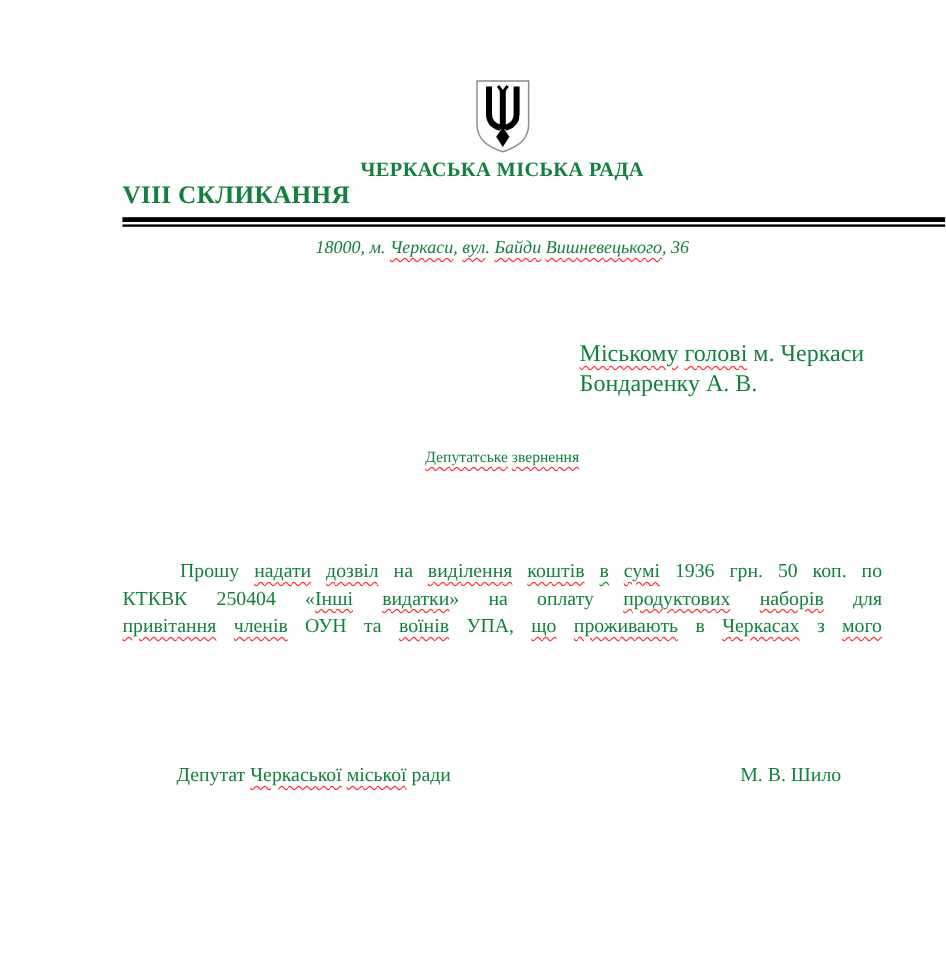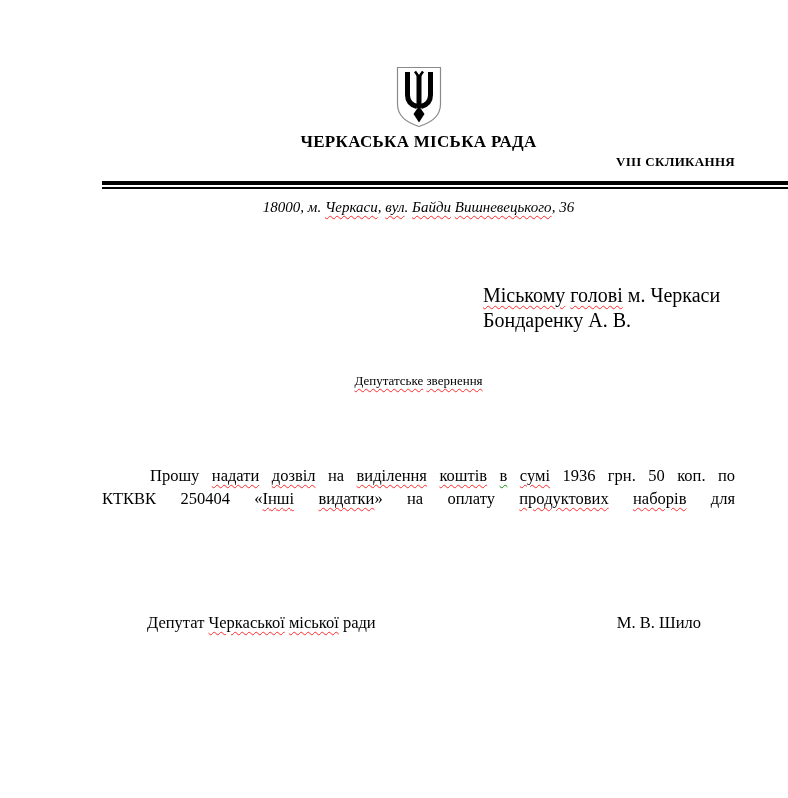--- a/index.html
+++ b/index.html
@@ -1,31 +1,31 @@
 <!DOCTYPE html>
 <html><head>
 <meta charset="utf-8">
 <style>
   html,body{margin:0;padding:0;}
   .page{
     position:relative;
     width:788px;height:798px;
     background:#ffffff;
-    color:#000000;
+    color:#15803d;
     font-family:"Liberation Serif", serif;
     overflow:hidden;
   }
   .content{margin-left:102px;width:633px;}
   .emblem-wrap{padding-top:66px;text-align:center;line-height:0;}
   .org-name{
     margin-top:4px;text-align:center;
     font-size:17px;font-weight:bold;line-height:20px;letter-spacing:.3px;
   }
   .convocation{
-    text-align:right;font-size:13px;font-weight:bold;line-height:20px;letter-spacing:.3px;
+    text-align:left;font-size:21px;font-weight:bold;line-height:20px;letter-spacing:.3px;
   }
   .rule{
     margin-top:9px;margin-right:-53px;
     border-top:4px solid #000;border-bottom:2px solid #000;height:2px;
   }
   .org-address{margin-top:9px;text-align:center;font-size:15px;line-height:18px;font-style:italic;}
   .addressee{margin-top:67px;margin-left:381px;font-size:20px;line-height:25px;}
   .doc-title{margin-top:37px;text-align:center;font-size:13px;line-height:21px;}
   .body-par{margin-top:73px;font-size:16.5px;line-height:23px;}
   .body-line{text-align:justify;text-align-last:justify;}
@@ -74,20 +74,21 @@
     <div class="addressee">
       <div><span class="sq-red">Міському</span><span> </span><span class="sq-red">голові</span><span> м. Черкаси</span></div>
       <div><span>Бондаренку А. В.</span></div>
     </div>
 
     <div class="doc-title"><span class="sq-red">Депутатське</span><span> </span><span class="sq-red">звернення</span></div>
 
     <div class="body-par">
       <div class="body-line first"><span>Прошу </span><span class="sq-red">надати</span><span> </span><span class="sq-red">дозвіл</span><span> на </span><span class="sq-red">виділення</span><span> </span><span class="sq-red">коштів</span><span> </span><span class="sq-green">в</span><span> </span><span class="sq-red">сумі</span><span> 1936 грн. 50 коп. по</span></div>
       <div class="body-line"><span>КТКВК 250404 «</span><span class="sq-red">Інші</span><span> </span><span class="sq-red">видатки</span><span>» на оплату </span><span class="sq-red">продуктових</span><span> </span><span class="sq-red">наборів</span><span> для</span></div>
+      <div class="body-line"><span class="sq-red">привітання</span><span> </span><span class="sq-red">членів</span><span> ОУН та </span><span class="sq-red">воїнів</span><span> УПА, </span><span class="sq-red">що</span><span> </span><span class="sq-red">проживають</span><span> в </span><span class="sq-red">Черкасах</span><span> з </span><span class="sq-red">мого</span></div>
     </div>
 
     <div class="signature">
       <span><span>Депутат </span><span class="sq-red">Черкаської</span><span> </span><span class="sq-red">міської</span><span> ради</span></span>
       <span><span>М. В. Шило</span></span>
     </div>
 
   </div>
 </div>
 

